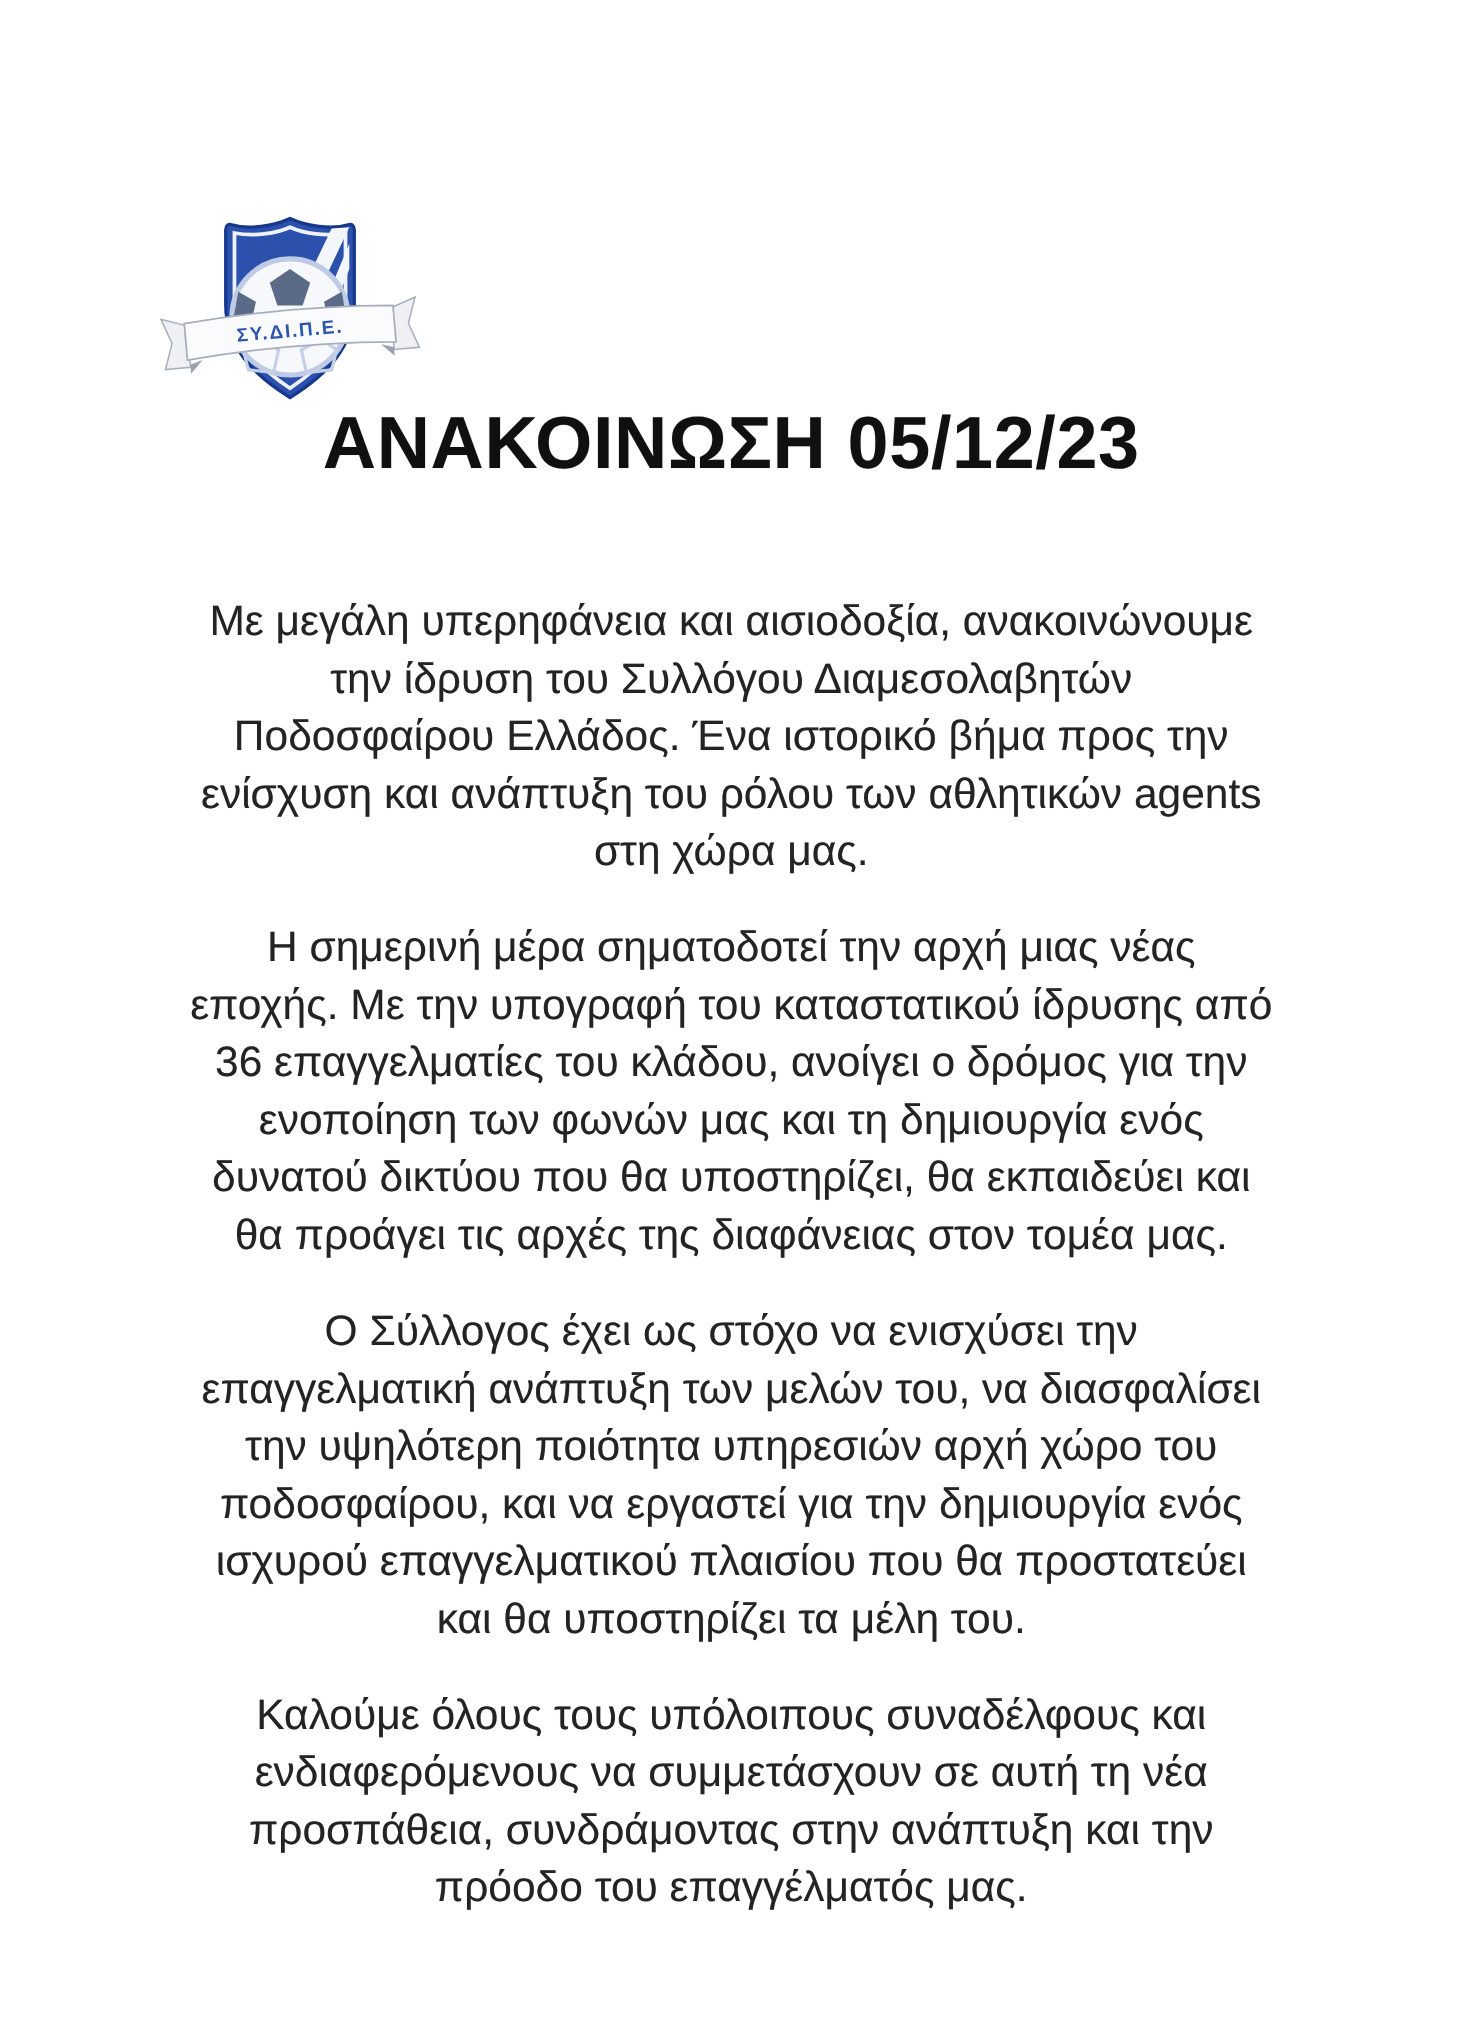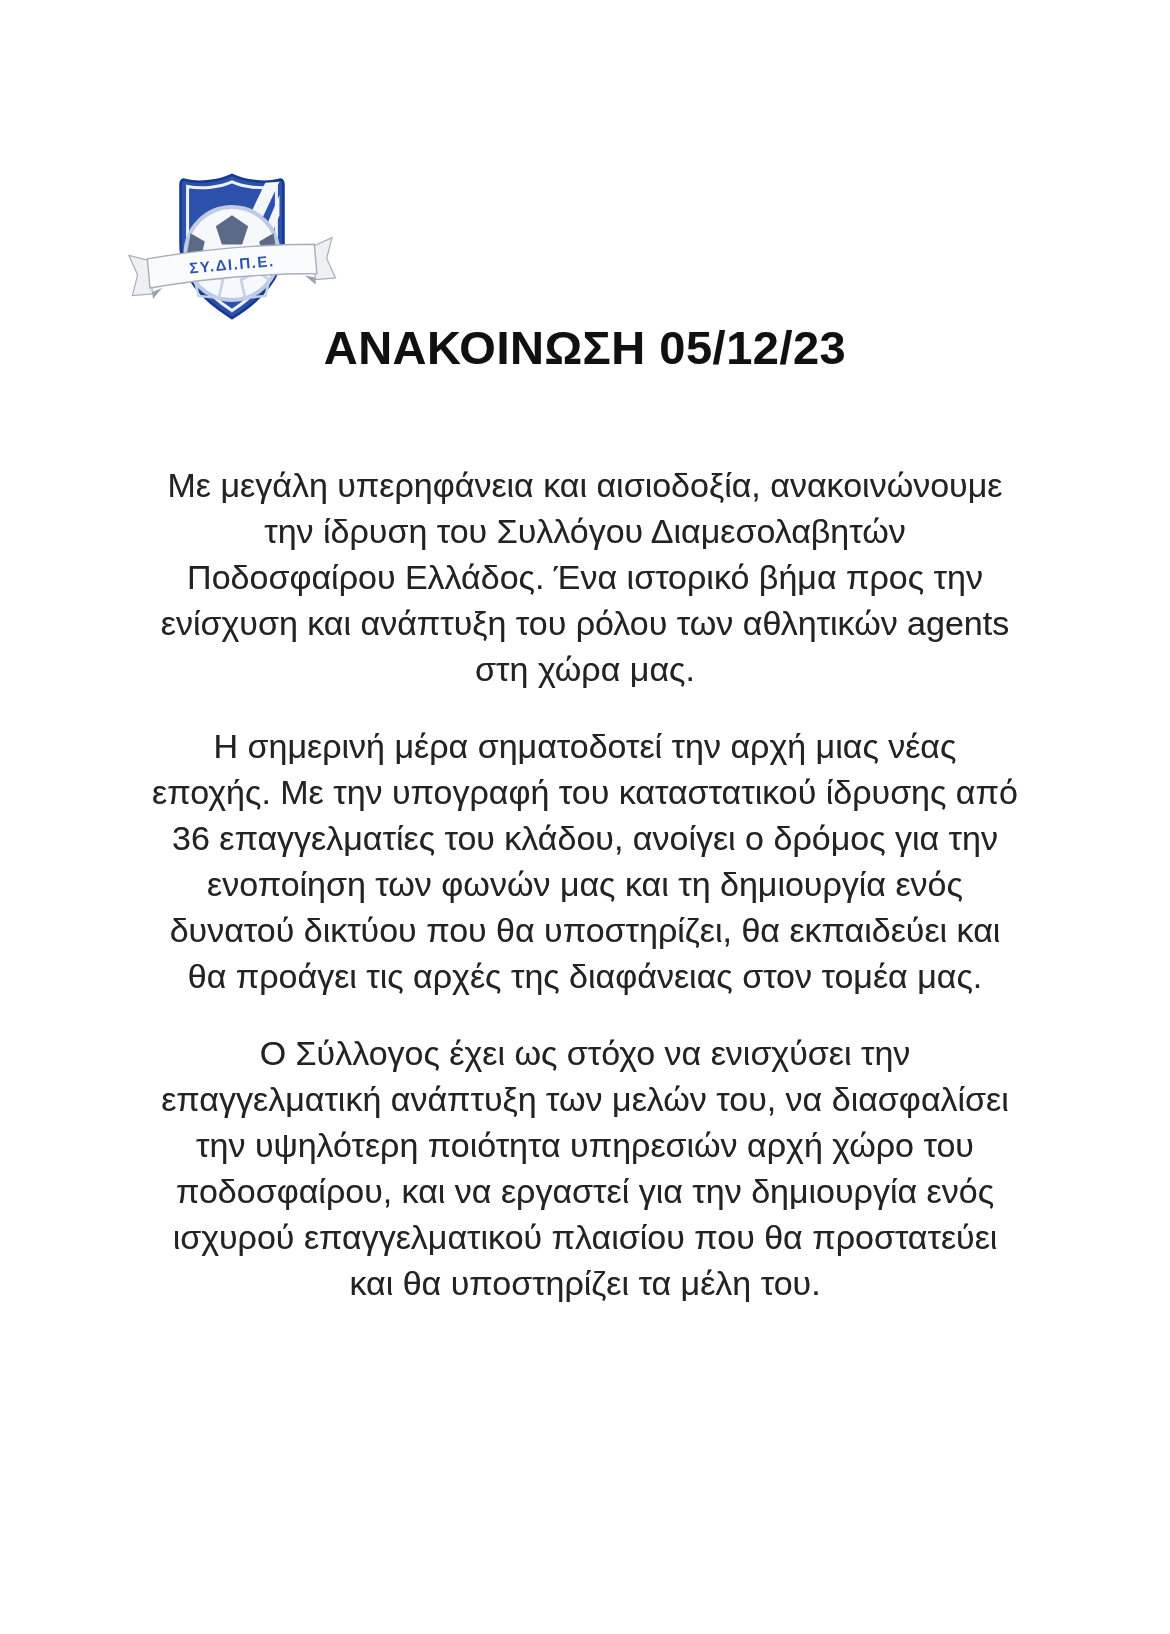--- a/index.html
+++ b/index.html
@@ -19,38 +19,38 @@
     height: 168px;
   }
   .logo svg { width: 100%; height: 100%; }
   .doc-title {
     position: absolute;
     top: 320px;
     left: 0;
     width: 100%;
     text-align: center;
     font-weight: 700;
-    font-size: 47px;
+    font-size: 59px;
     letter-spacing: 0.5px;
     color: #101010;
     text-shadow: 0 0 1px rgba(0,0,0,0.25);
   }
   .doc-body {
     position: absolute;
     top: 462px;
     left: 95px;
     width: 980px;
     text-align: center;
     font-size: 34px;
     line-height: 46px;
     color: #232323;
     text-shadow: 0 0 0.6px rgba(40,40,40,0.35);
   }
   .doc-body p {
-    margin: 0 0 31px 0;
+    margin: 12px 0 31px 0;
     white-space: pre-line;
   }
 </style>
 </head>
 <body>
 
 <div class="page">
 
   <div class="logo">
     <svg viewBox="0 0 210 165" xmlns="http://www.w3.org/2000/svg">
@@ -102,15 +102,19 @@
 36 επαγγελματίες του κλάδου, ανοίγει ο δρόμος για την
 ενοποίηση των φωνών μας και τη δημιουργία ενός
 δυνατού δικτύου που θα υποστηρίζει, θα εκπαιδεύει και
 θα προάγει τις αρχές της διαφάνειας στον τομέα μας.</p>
     <p>Ο Σύλλογος έχει ως στόχο να ενισχύσει την
 επαγγελματική ανάπτυξη των μελών του, να διασφαλίσει
 την υψηλότερη ποιότητα υπηρεσιών αρχή χώρο του
 ποδοσφαίρου, και να εργαστεί για την δημιουργία ενός
 ισχυρού επαγγελματικού πλαισίου που θα προστατεύει
 και θα υποστηρίζει τα μέλη του.</p>
+    <p>Καλούμε όλους τους υπόλοιπους συναδέλφους και
+ενδιαφερόμενους να συμμετάσχουν σε αυτή τη νέα
+προσπάθεια, συνδράμοντας στην ανάπτυξη και την
+πρόοδο του επαγγέλματός μας.</p>
   </div>
 
 </div>
 
 </body></html>

